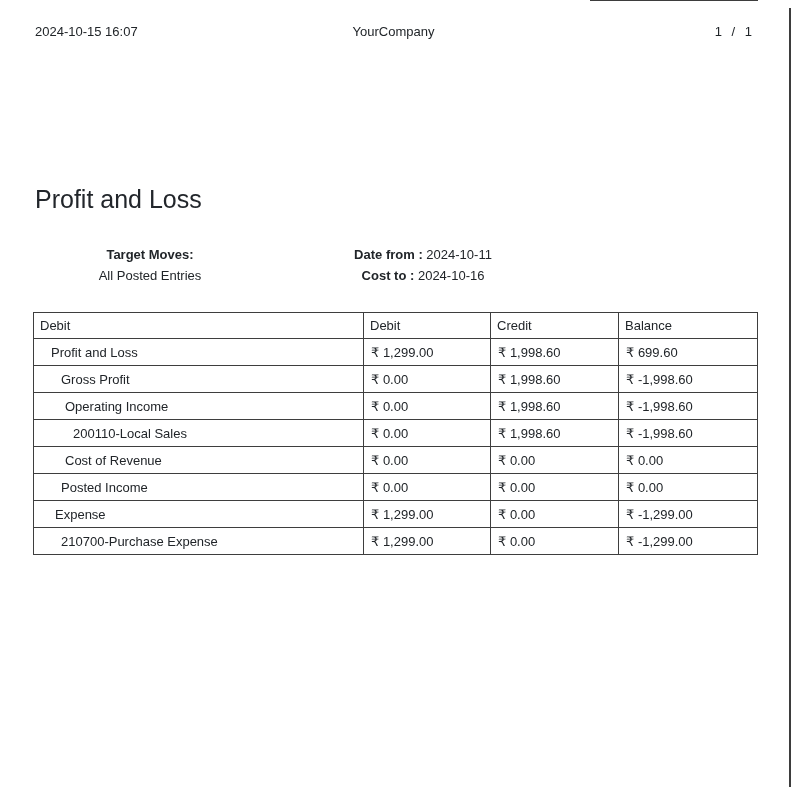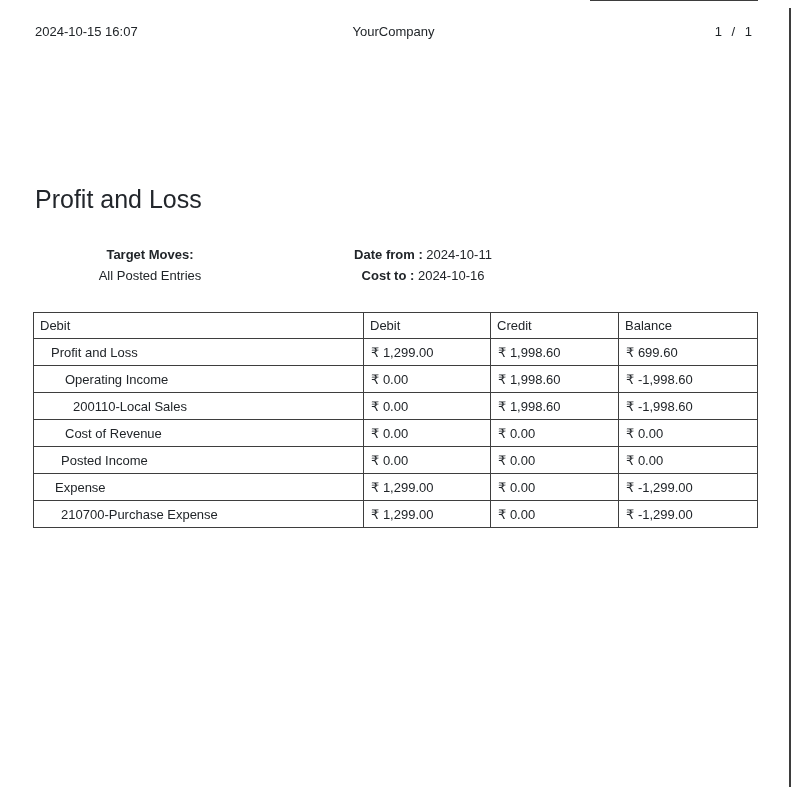--- a/index.html
+++ b/index.html
@@ -96,20 +96,26 @@
     </tr>
   </thead>
   <tbody>
       <tr>
         <td class="name-cell indent-1 bold">Profit and Loss</td>
         <td class="amount-cell bold">₹ 1,299.00</td>
         <td class="amount-cell bold">₹ 1,998.60</td>
         <td class="amount-cell bold">₹ 699.60</td>
       </tr>
       <tr>
+        <td class="name-cell indent-3 bold">Gross Profit</td>
+        <td class="amount-cell bold">₹ 0.00</td>
+        <td class="amount-cell bold">₹ 1,998.60</td>
+        <td class="amount-cell bold">₹ -1,998.60</td>
+      </tr>
+      <tr>
         <td class="name-cell indent-4">Operating Income</td>
         <td class="amount-cell">₹ 0.00</td>
         <td class="amount-cell">₹ 1,998.60</td>
         <td class="amount-cell">₹ -1,998.60</td>
       </tr>
       <tr>
         <td class="name-cell indent-5">200110-Local Sales</td>
         <td class="amount-cell">₹ 0.00</td>
         <td class="amount-cell">₹ 1,998.60</td>
         <td class="amount-cell">₹ -1,998.60</td>

